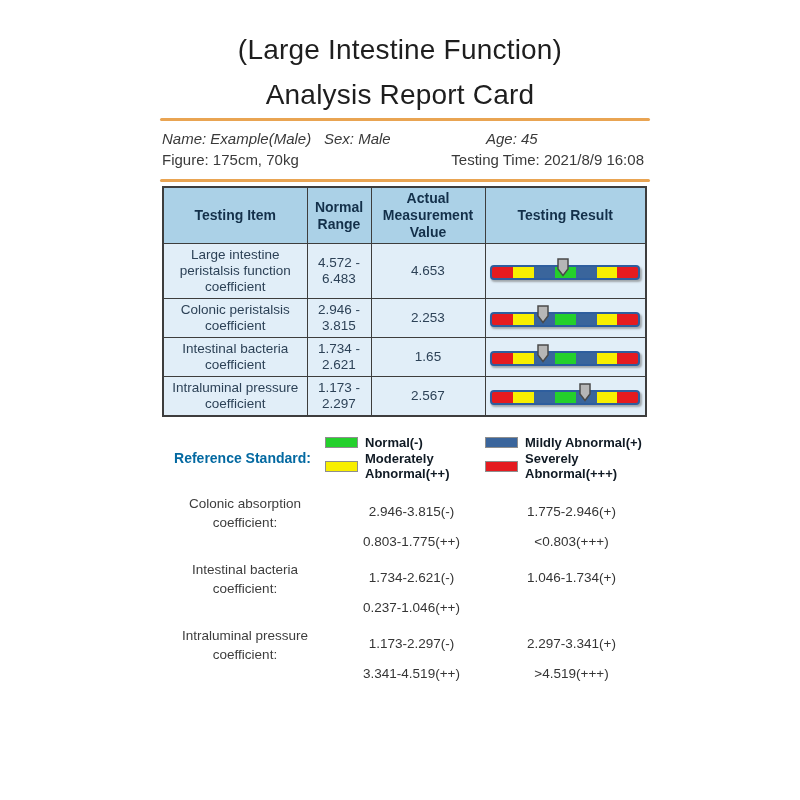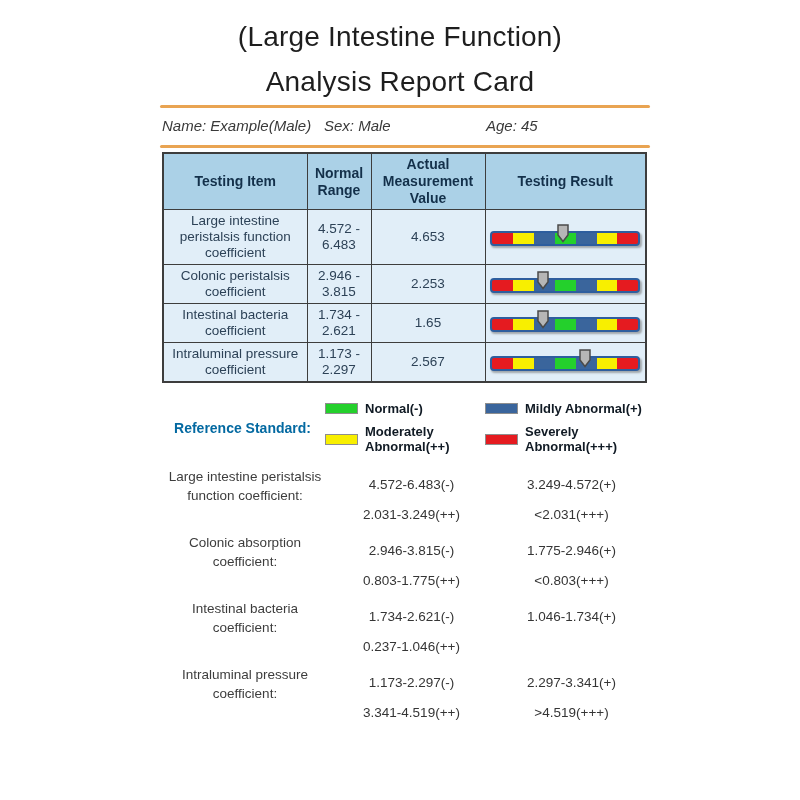--- a/index.html
+++ b/index.html
@@ -7,21 +7,21 @@
   body {
     width:800px; height:800px;
     font-family:"Liberation Sans", sans-serif;
     color:#3c3c3c;
     position:relative;
     overflow:hidden;
   }
   .page { position:absolute; inset:0; }
 
   
-  .title-block { padding-top:14px; text-align:center; }
+  .title-block { padding-top:27px; text-align:center; }
   .title-line {
     display:block;
     font-size:28px; line-height:45px;
     color:#1e1e1e; font-weight:400;
     letter-spacing:0.2px;
   }
 
   
   .content { margin-left:160px; width:490px; }
 
@@ -87,21 +87,21 @@
   .segs { display:flex; height:100%; width:100%; border-radius:2px; overflow:hidden; }
   .seg { flex:1 1 0; height:100%; }
   .arrow { position:absolute; top:-9px; transform:translateX(-50%); line-height:0; }
 
   
   .legend { margin-top:18px; display:grid; grid-template-columns:165px 160px 165px; }
   .legend-label {
     display:flex; align-items:center; justify-content:center;
     font-size:14px; font-weight:700; color:#0369a1;
   }
-  .legend-col { display:flex; flex-direction:column; gap:8px; justify-content:center; }
+  .legend-col { display:flex; flex-direction:column; gap:1px; justify-content:center; }
   .legend-item { display:flex; align-items:center; }
   .swatch {
     width:33px; height:11px; flex:0 0 33px;
     border:1px solid #8e8e8e; margin-right:7px;
   }
   .legend-text { font-size:13px; font-weight:700; color:#101a24; line-height:15px; }
   .legend-text span { display:block; white-space:nowrap; }
 
   
   .ref-list { margin-top:13px; }
@@ -132,20 +132,24 @@
 
   <div class="content">
 
     <hr class="rule rule-top">
 
     <div class="patient">
       <div class="patient-row1">
         <span class="p-left">Name: Example(Male)</span>
         <span class="p-center">Sex: Male</span>
         <span class="p-center">Age: 45</span>
+      </div>
+      <div class="patient-row2">
+        <span class="p-left">Figure: 175cm, 70kg</span>
+        <span class="p-right">Testing Time: 2021/8/9 16:08</span>
       </div>
     </div>
 
     <hr class="rule">
 
 
     <table class="results">
       <colgroup>
           <col class="c1">
           <col class="c2">
@@ -287,30 +291,20 @@
           <span class="legend-text">
             <span>Severely</span>
             <span>Abnormal(+++)</span>
           </span>
         </div>
       </div>
     </div>
 
     <div class="ref-list">
 
-      <div class="ref-item">
-        <div class="ref-label">
-          <span>Large intestine peristalsis</span><br>
-          <span>function coefficient:</span>
-        </div>
-        <div class="ref-val r1">4.572-6.483(-)</div>
-        <div class="ref-val r1">3.249-4.572(+)</div>
-        <div class="ref-val r2">2.031-3.249(++)</div>
-        <div class="ref-val r2">&lt;2.031(+++)</div>
-      </div>
 
       <div class="ref-item">
         <div class="ref-label">
           <span>Colonic absorption</span><br>
           <span>coefficient:</span>
         </div>
         <div class="ref-val r1">2.946-3.815(-)</div>
         <div class="ref-val r1">1.775-2.946(+)</div>
         <div class="ref-val r2">0.803-1.775(++)</div>
         <div class="ref-val r2">&lt;0.803(+++)</div>

